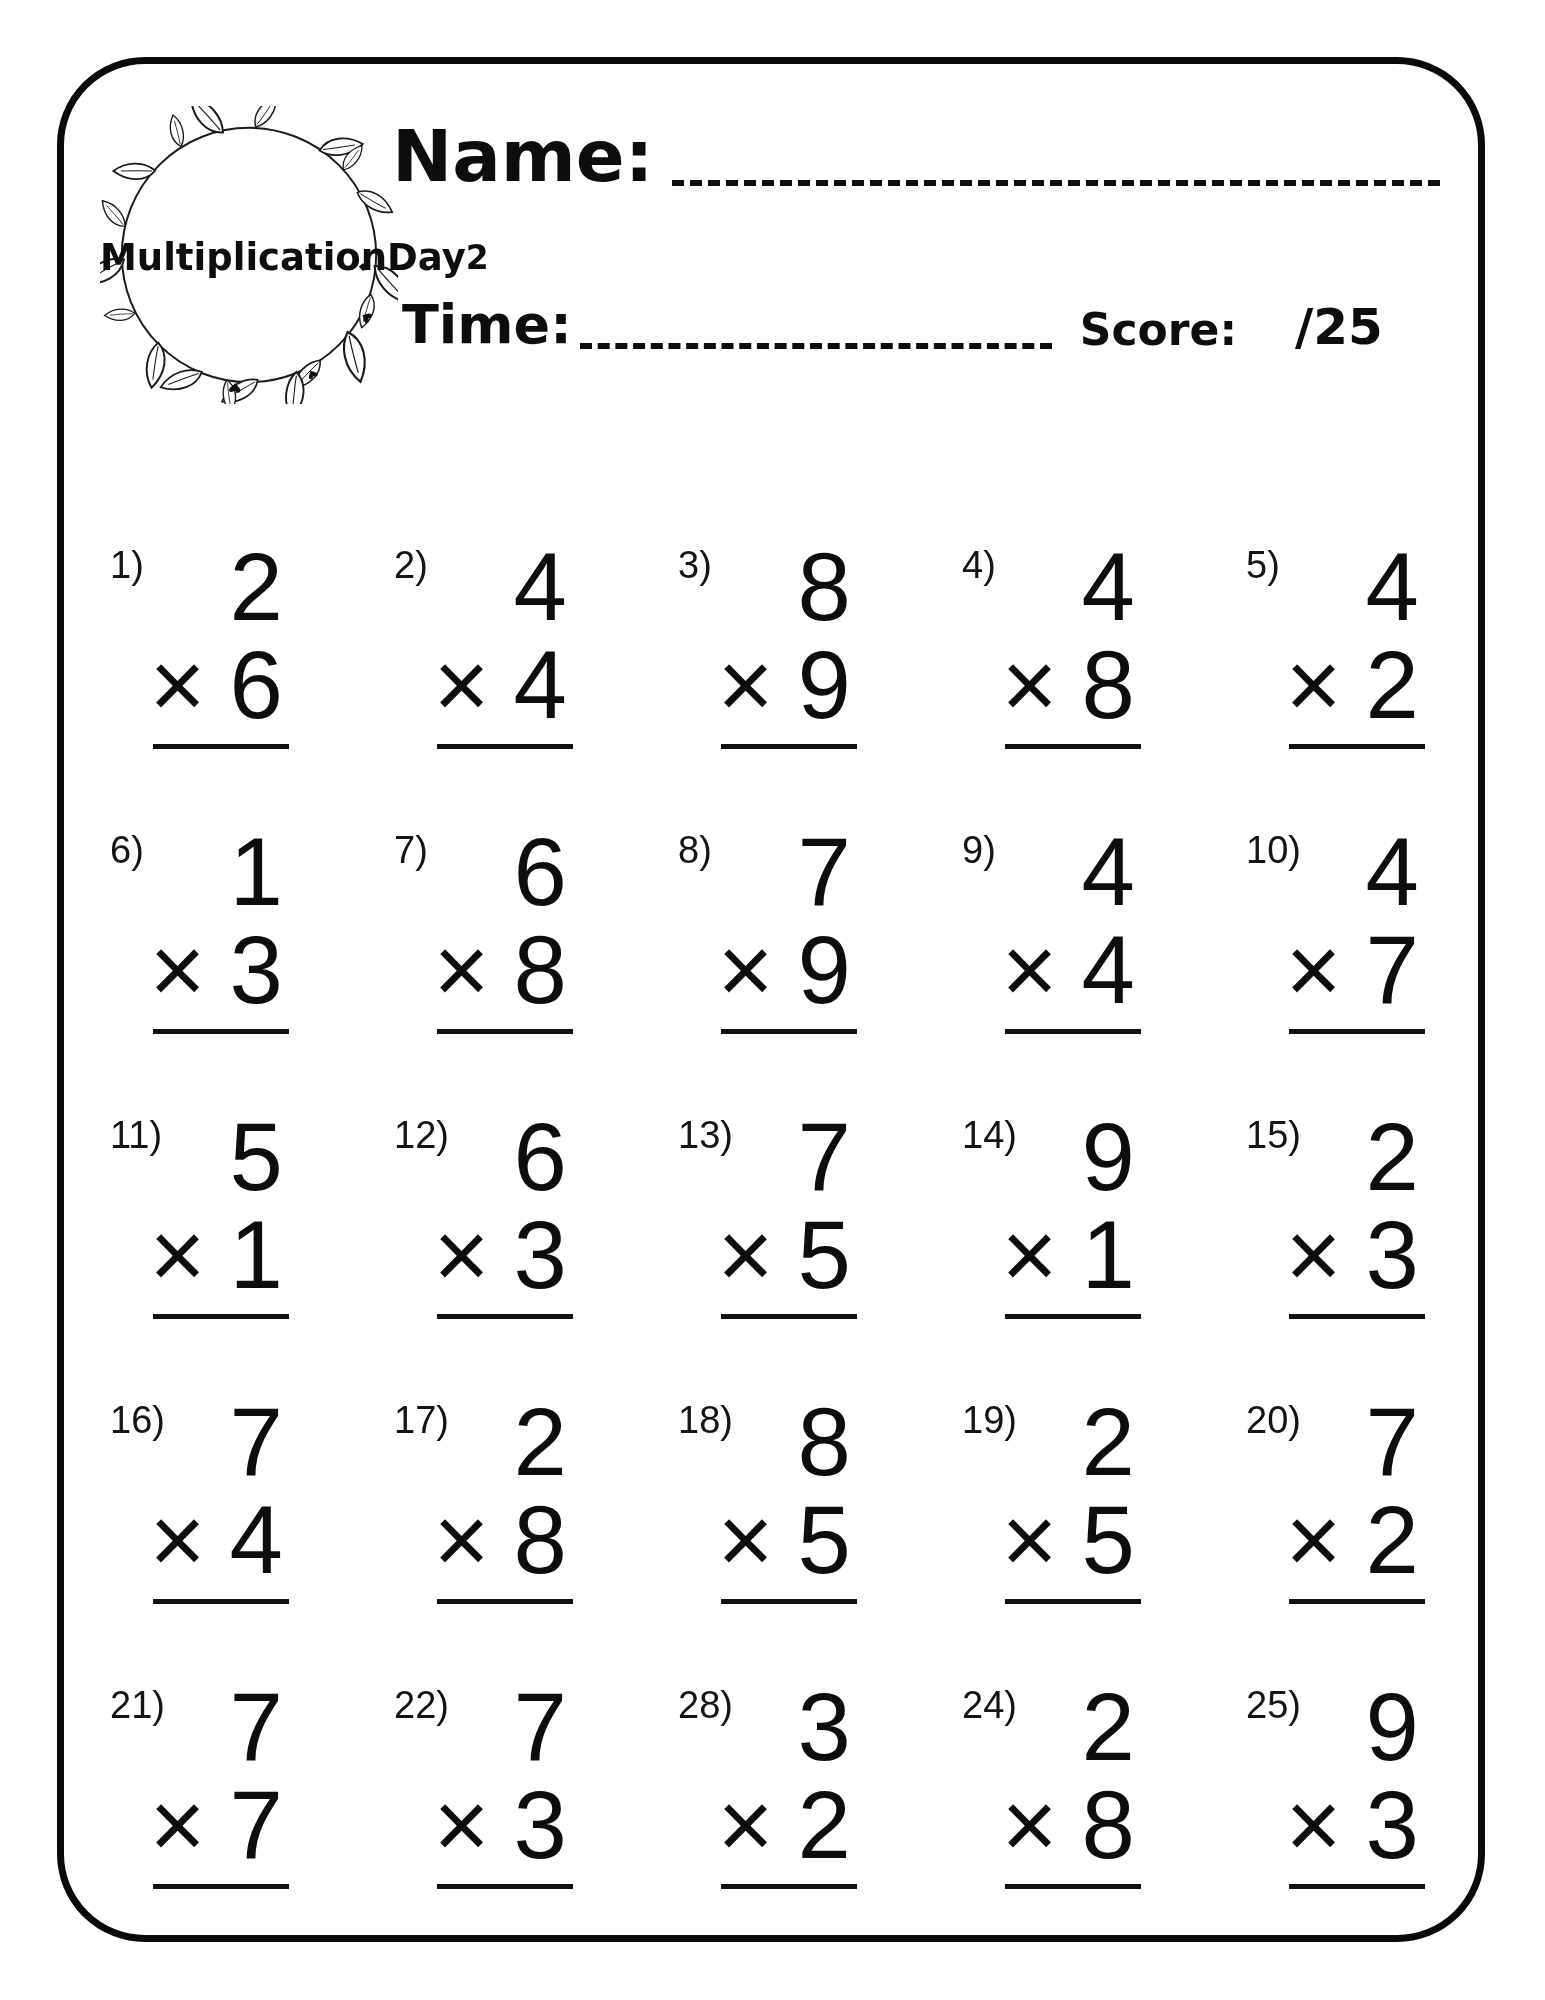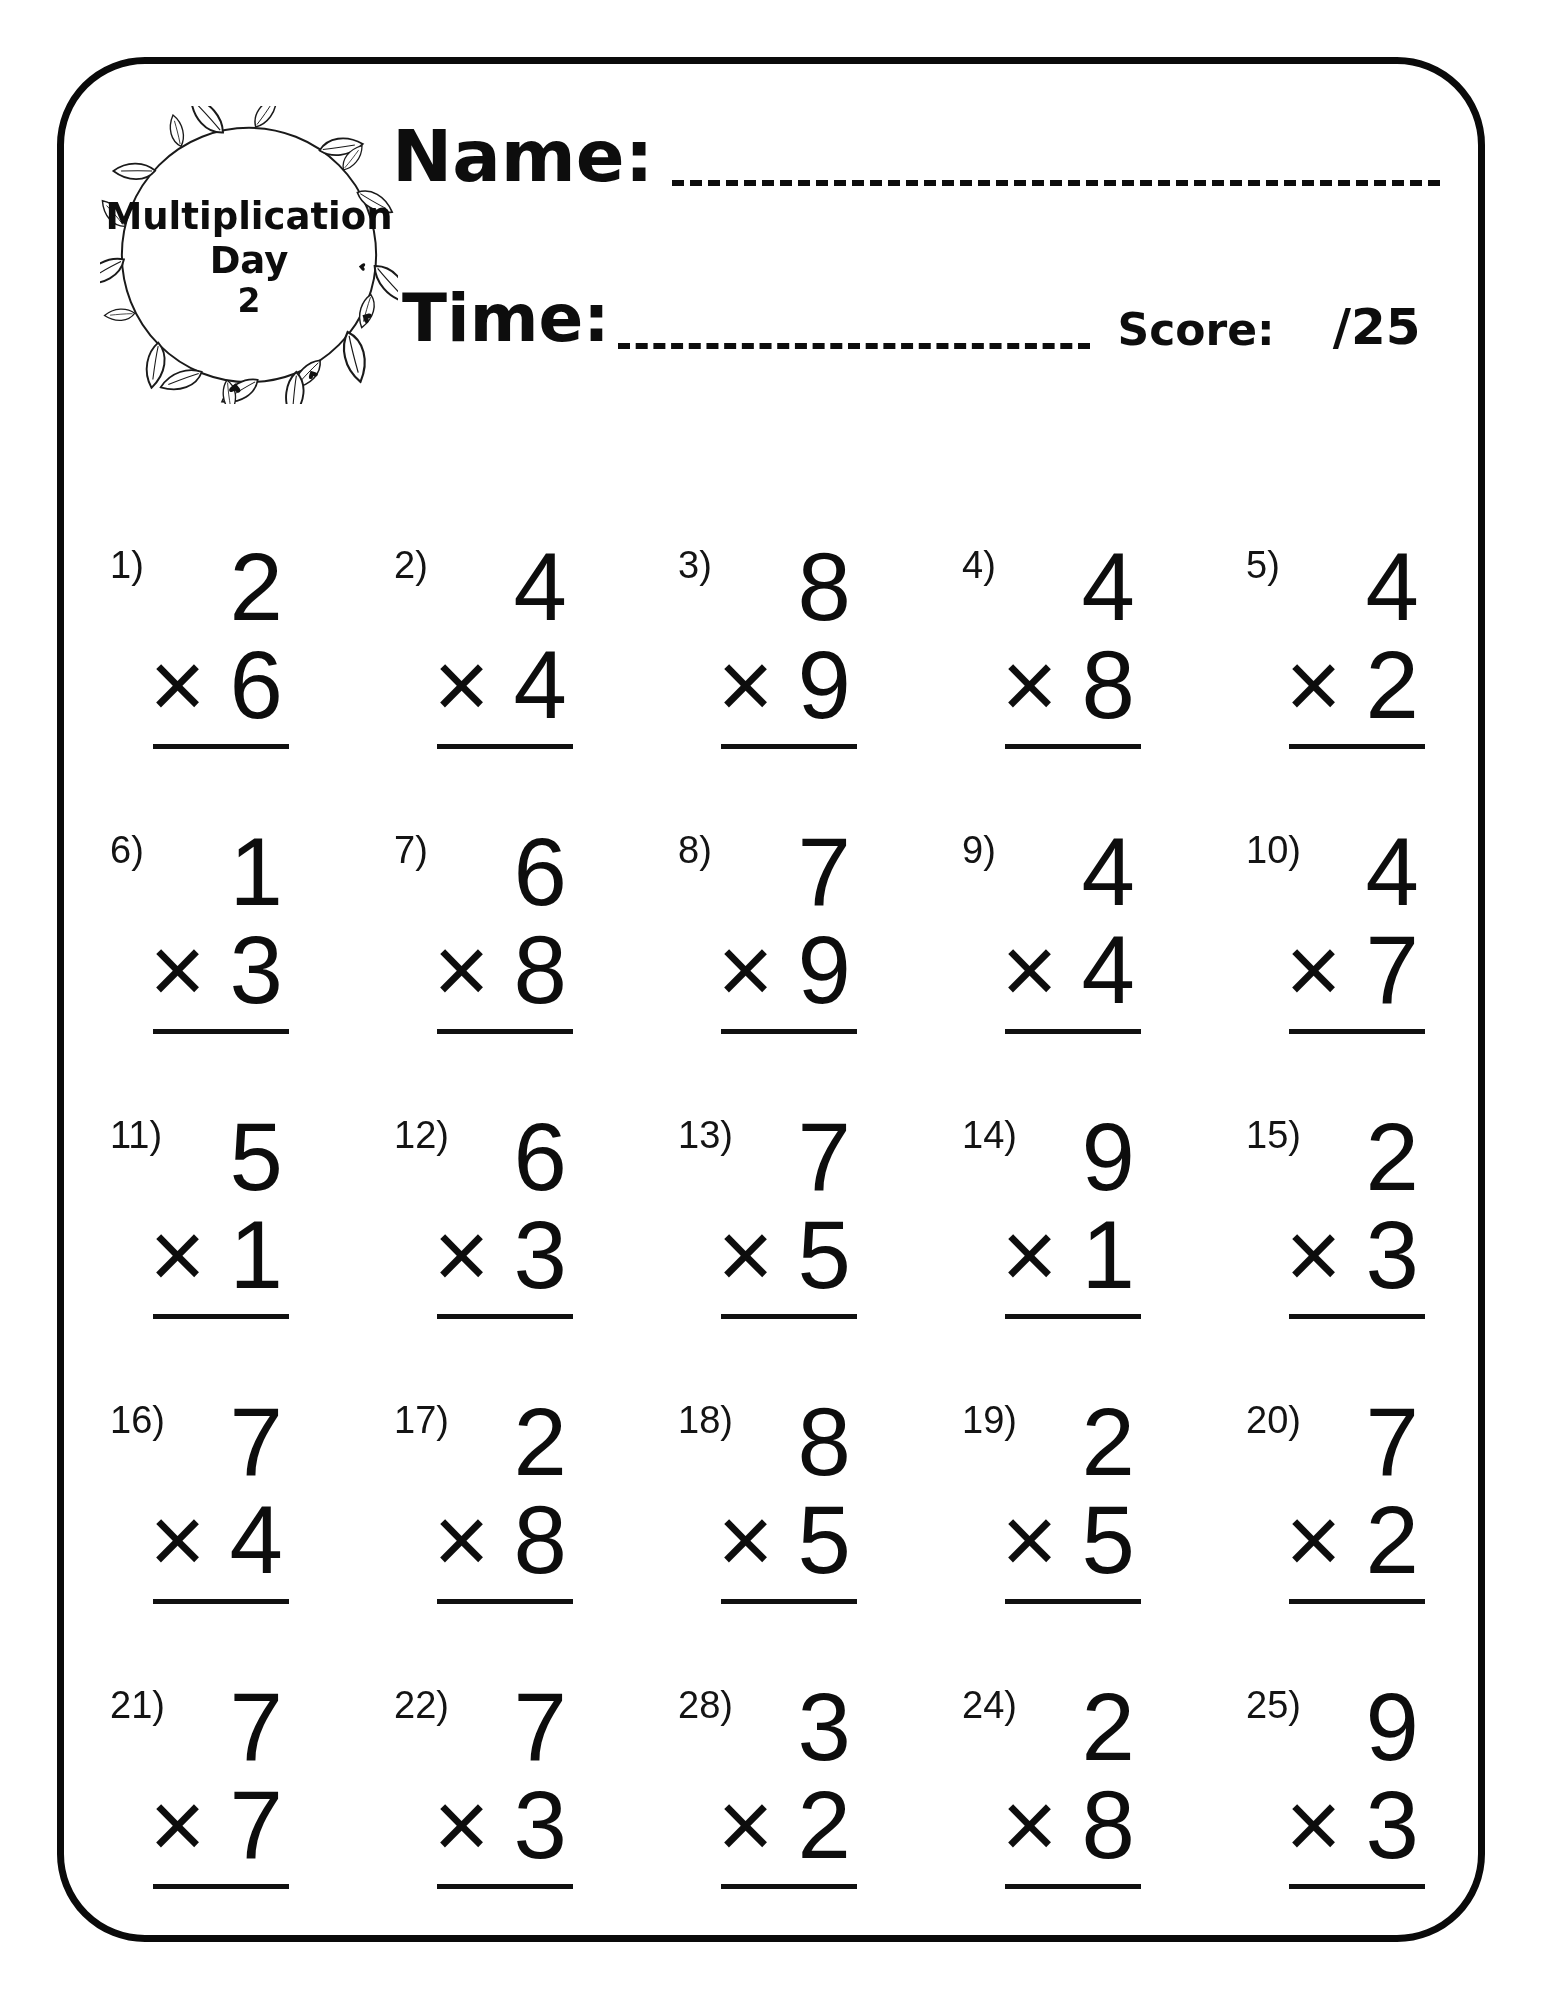--- a/index.html
+++ b/index.html
@@ -18,21 +18,21 @@
     border-radius:88px;
     pointer-events:none;
   }
   
   .wreath{
     position:absolute;left:100px;top:106px;width:298px;height:298px;
   }
   .wreath svg{position:absolute;left:0;top:0;width:100%;height:100%;}
   .wreath-text{
     position:absolute;left:0;top:0;width:100%;height:100%;
-    display:flex;flex-direction:column;align-items:center;justify-content:center;
+    display:flex;flex-direction:row;align-items:center;justify-content:flex-start;
     font-family:"DejaVu Sans", sans-serif;
     text-align:center;line-height:1.18;
     padding-top:6px;box-sizing:border-box;
   }
   .wreath-line1{font-size:37px;font-weight:600;}
   .wreath-line2{font-size:37px;font-weight:600;}
   .wreath-line3{font-size:33px;font-weight:600;}
   .name-row{
     position:absolute;left:392px;top:106px;width:1048px;height:86px;
     display:flex;align-items:flex-end;
@@ -42,21 +42,21 @@
   .fill-line{
     flex:1;height:0;
     border-bottom:6px dashed #0d0d0d;
     margin-left:18px;margin-bottom:6px;
   }
   .time-row{
     position:absolute;left:402px;top:282px;width:1100px;height:70px;
     display:flex;align-items:flex-end;
     font-family:"DejaVu Sans", sans-serif;
   }
-  .time-label{font-size:66px;font-weight:600;line-height:1;}
+  .time-label{font-size:54px;font-weight:600;line-height:1;}
   .time-line{
     width:472px;height:0;flex:none;
     border-bottom:6px dashed #0d0d0d;
     margin-left:8px;margin-bottom:3px;
   }
   .score-label{font-size:44px;font-weight:600;line-height:1;margin-left:28px;}
   .score-value{font-size:50px;font-weight:600;line-height:1;margin-left:58px;}
   
   .grid{
     position:absolute;left:96px;top:532px;

